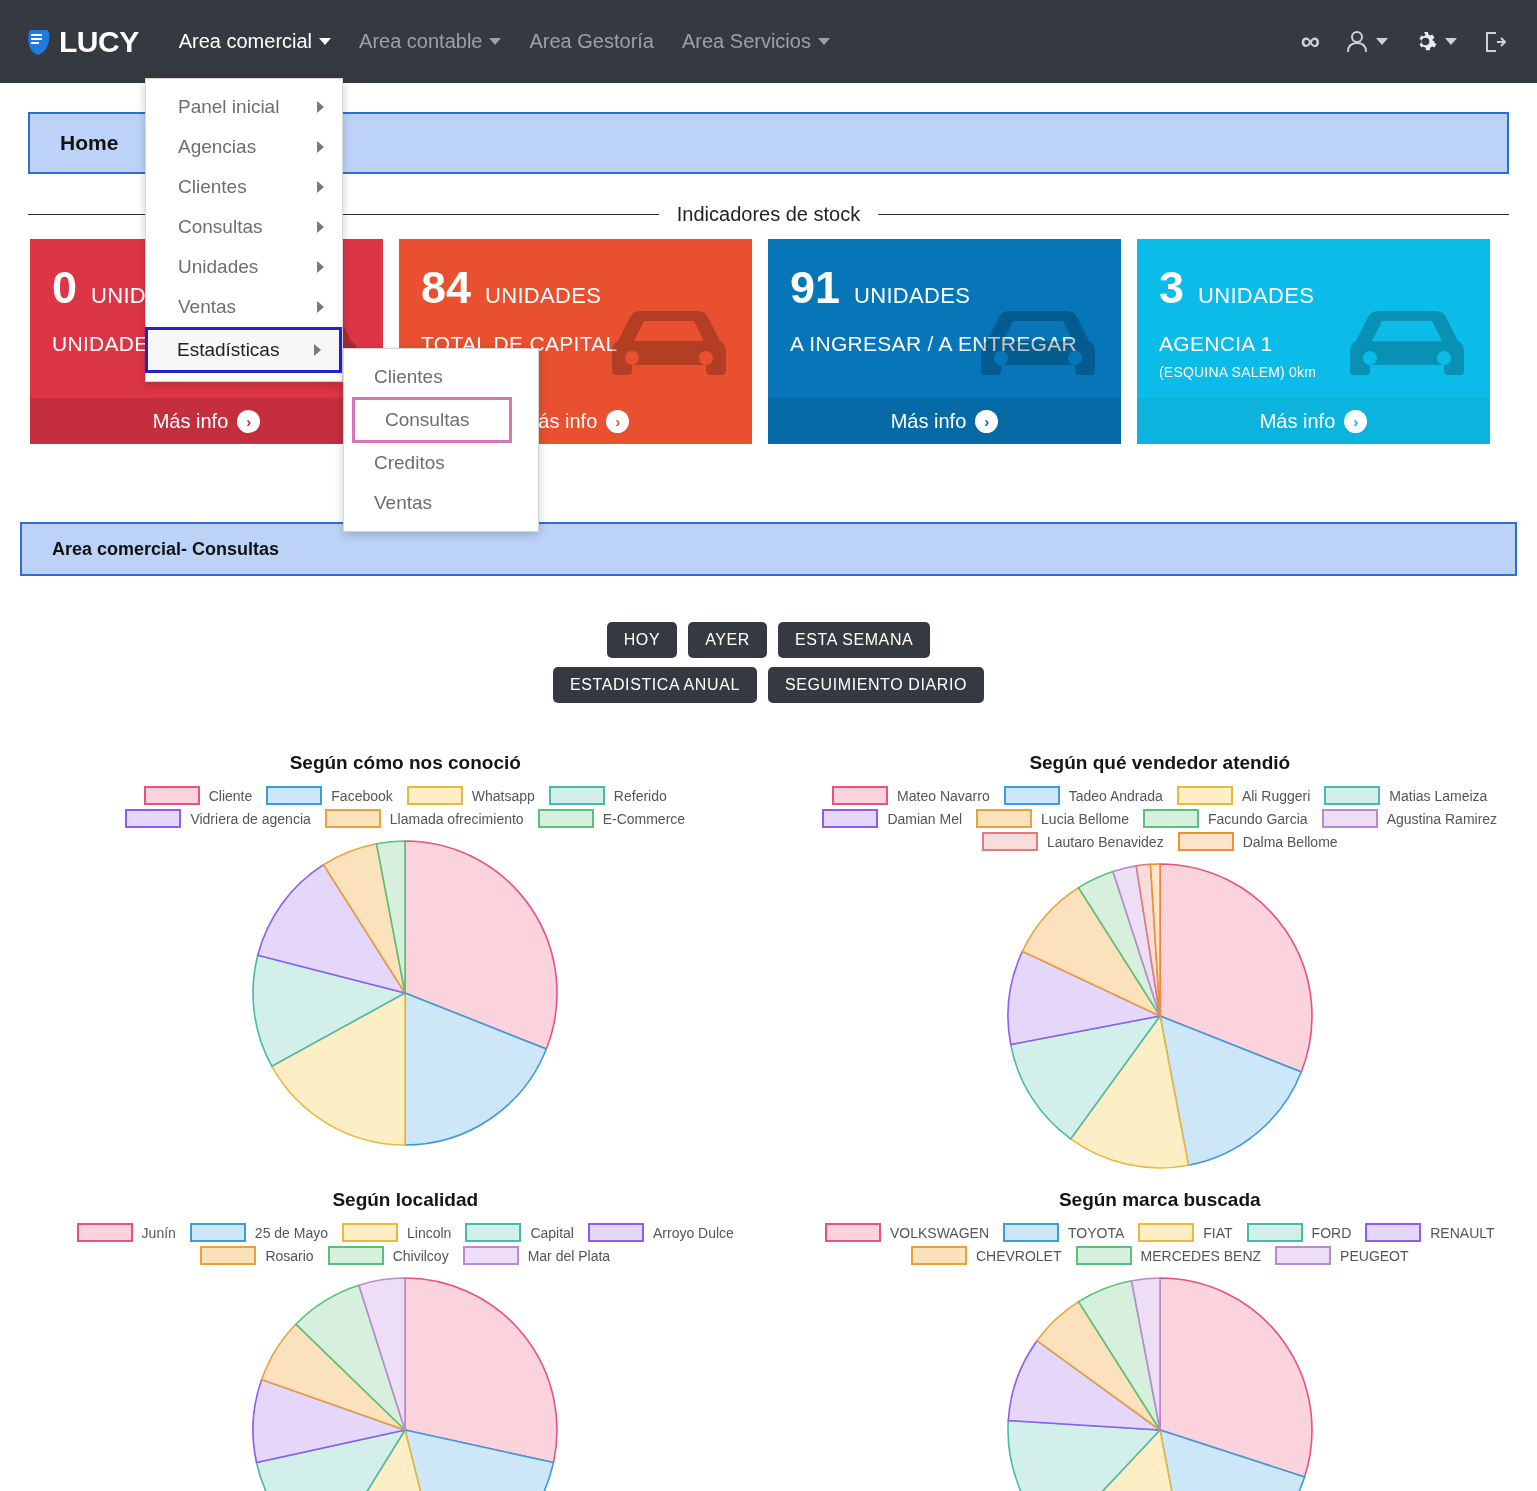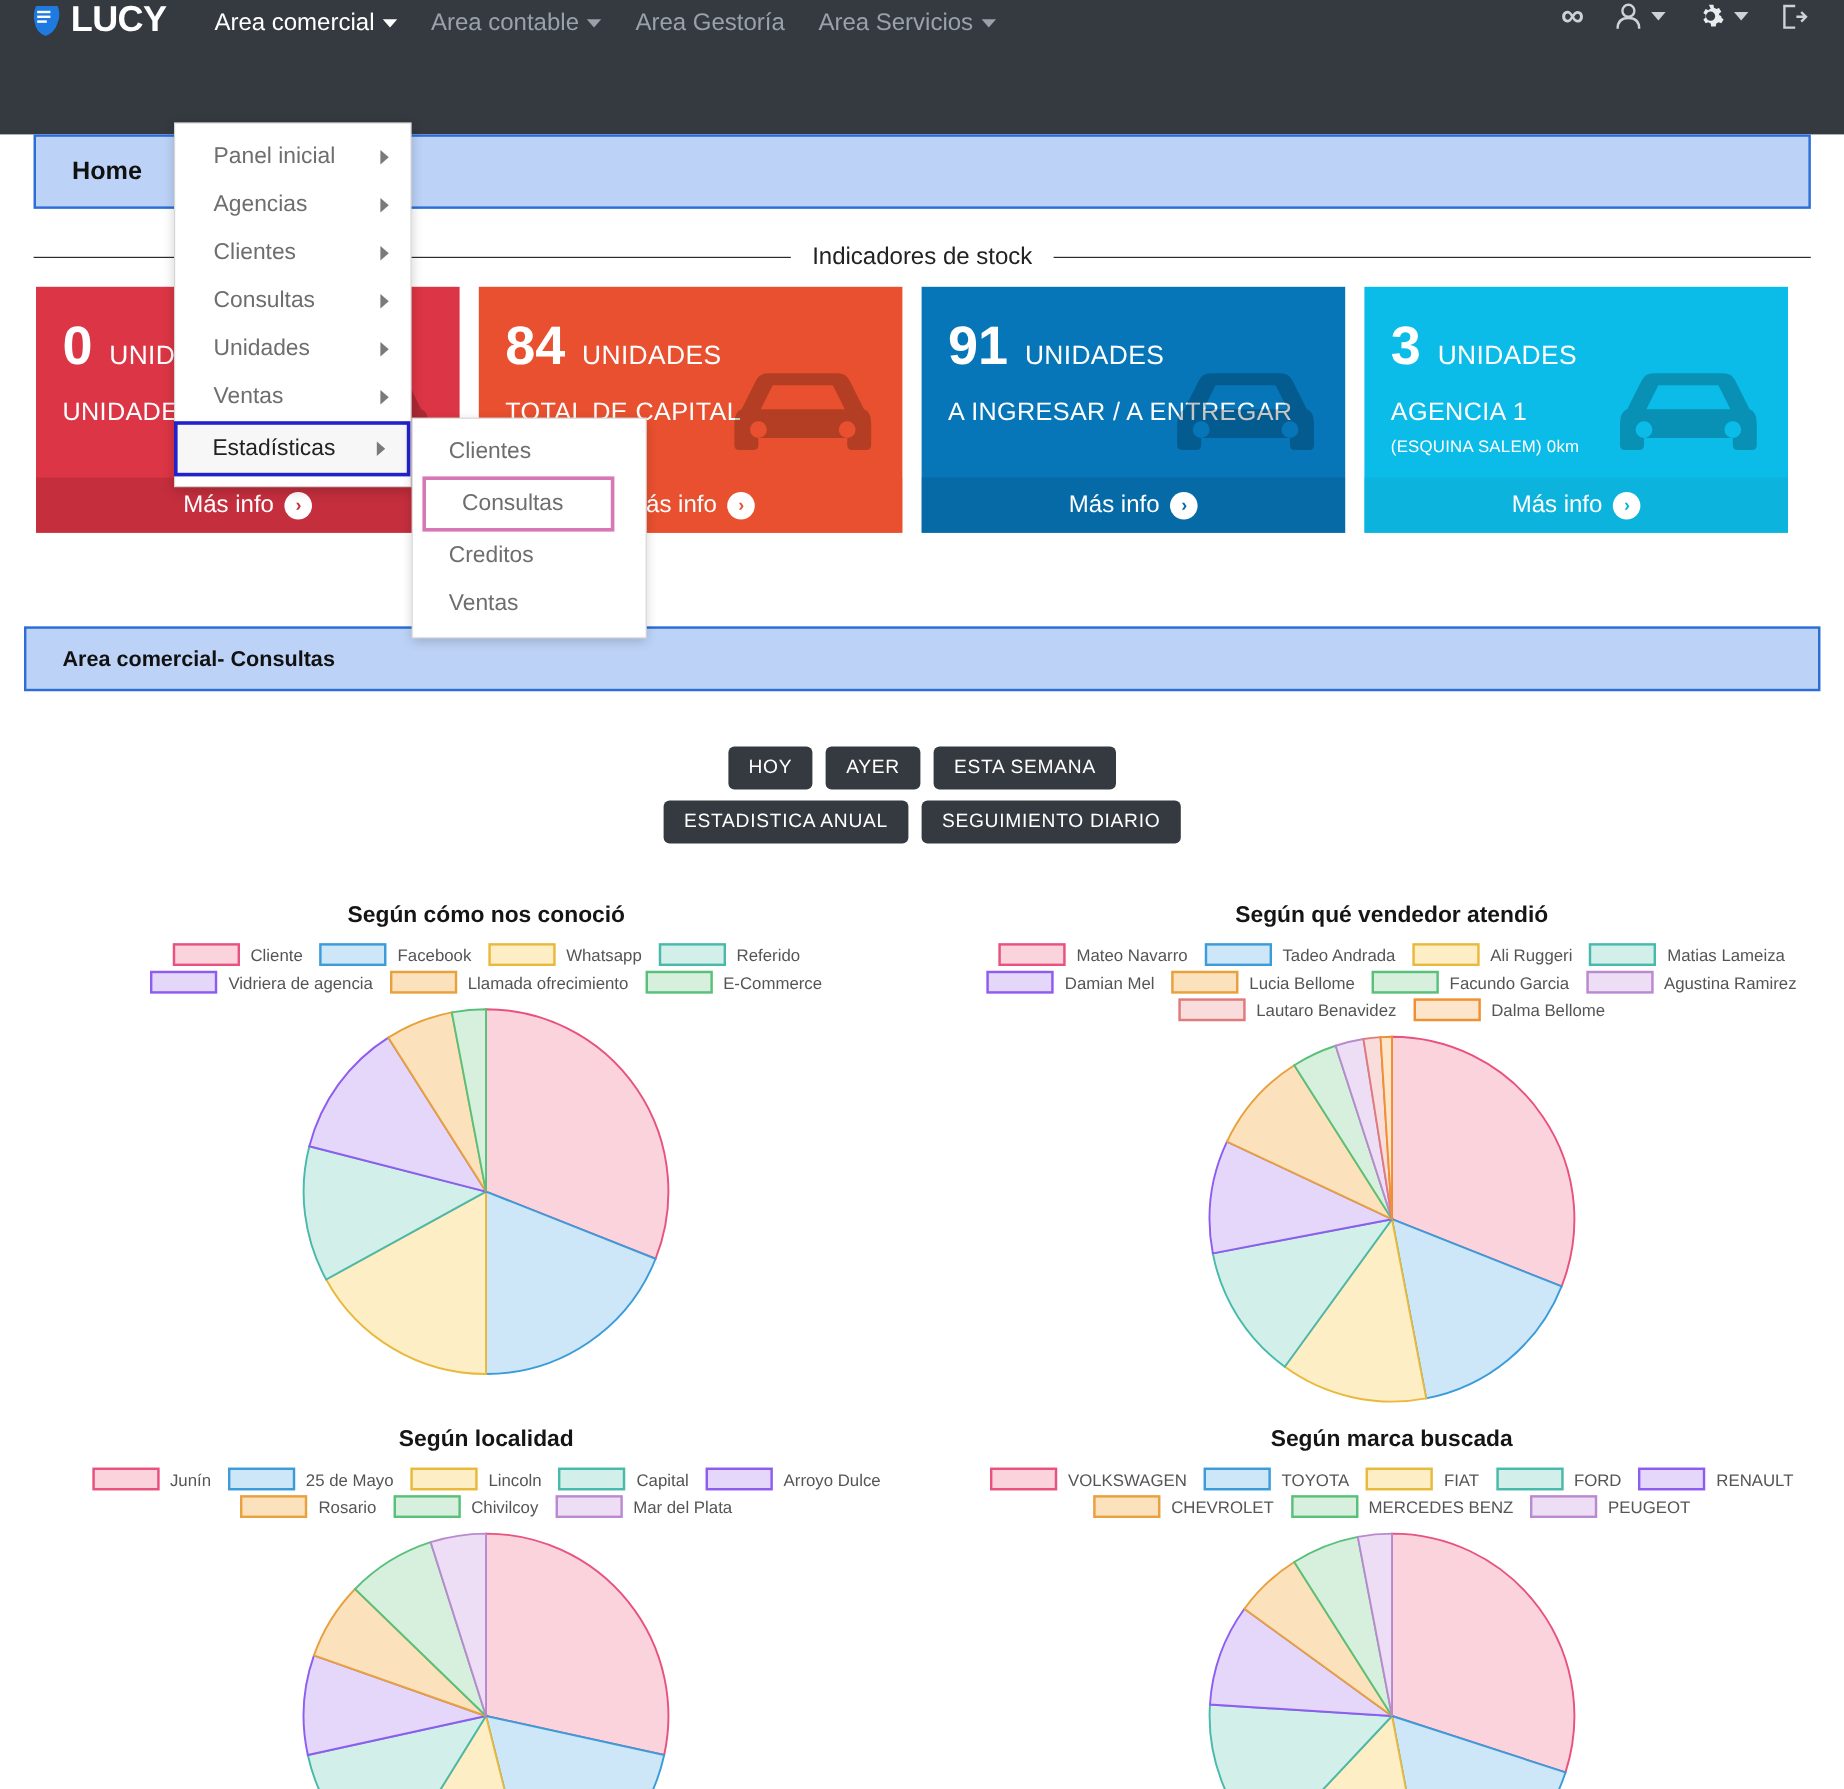--- a/index.html
+++ b/index.html
@@ -7,23 +7,23 @@
   body {
     width:1537px; height:1491px;
     background:#ffffff;
     font-family:"Liberation Sans", sans-serif;
     overflow:hidden;
     position:relative;
   }
 
   
   .navbar {
-    position:absolute; top:0; left:0; width:1537px; height:112px;
+    position:absolute; top:0; left:0; width:1537px; height:83px;
     background:#343a40;
-    display:flex; align-items:flex-start;
+    display:flex; align-items:center;
     padding:0 26px;
   }
   .brand { display:flex; align-items:center; gap:7px; margin-right:26px; }
   .brand-mark { width:26px; height:30px; position:relative; }
   .brand-text {
     color:#fff; font-size:30px; font-weight:bold; letter-spacing:-.5px;
   }
   .nav-links { display:flex; align-items:center; gap:0px; }
   .nav-link {
     color:#9ba1a8; font-size:20px; padding:8px 14px; cursor:pointer;
@@ -37,21 +37,21 @@
   .nav-right { margin-left:auto; display:flex; align-items:center; gap:26px; padding-right:4px;}
   .nav-icon { color:#ced2d6; display:flex; align-items:center; gap:8px; cursor:pointer; }
 
   
   .dropdown {
     position:absolute; background:#fff;
     border:1px solid rgba(0,0,0,.16);
     box-shadow:0 3px 9px rgba(0,0,0,.19);
     padding:8px 0; z-index:50;
   }
-  #menu-main { top:78px; left:145px; width:198px;margin-top:24px; }
+  #menu-main { top:78px; left:145px; width:198px; }
   #menu-sub  { top:348px; left:343px; width:196px; }
   .menu-item {
     display:flex; align-items:center; justify-content:space-between;
     padding:9px 18px 9px 32px; font-size:19px; color:#6e6e6e; cursor:pointer;
     white-space:nowrap;
   }
   .menu-item .arrow {
     width:0;height:0;border-top:6px solid transparent;border-bottom:6px solid transparent;
     border-left:7px solid #7a7a7a;
   }

